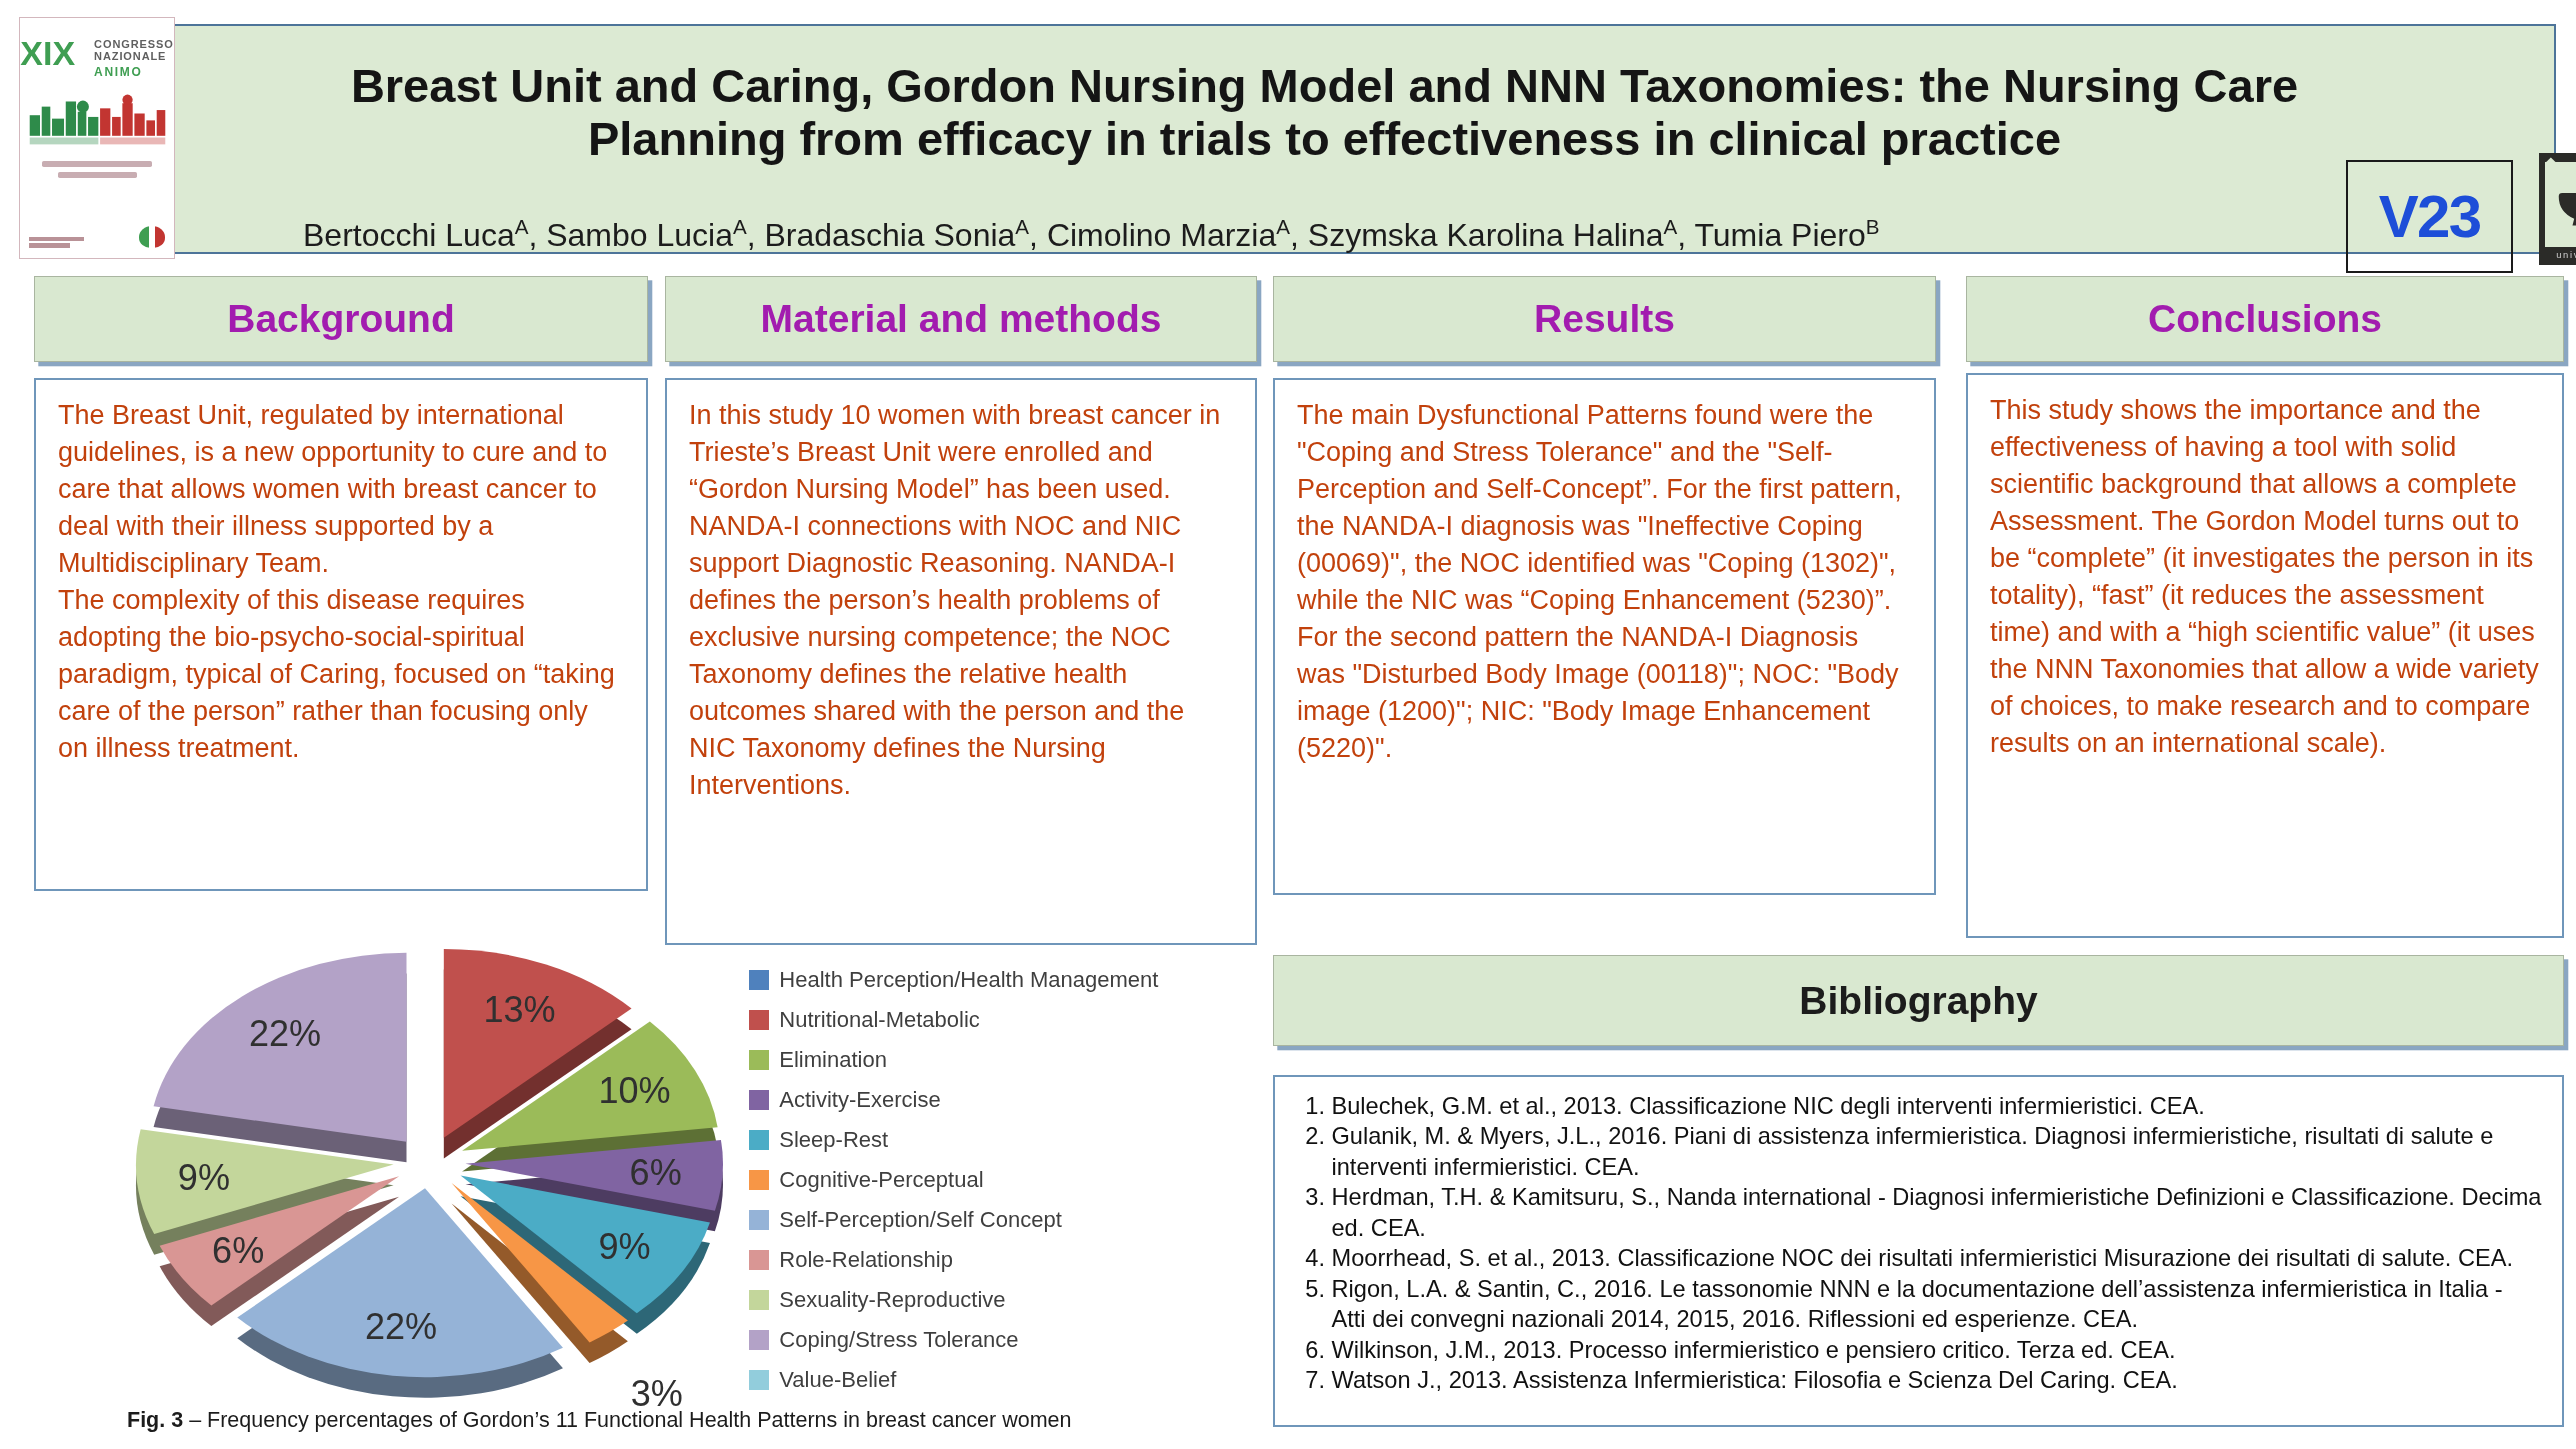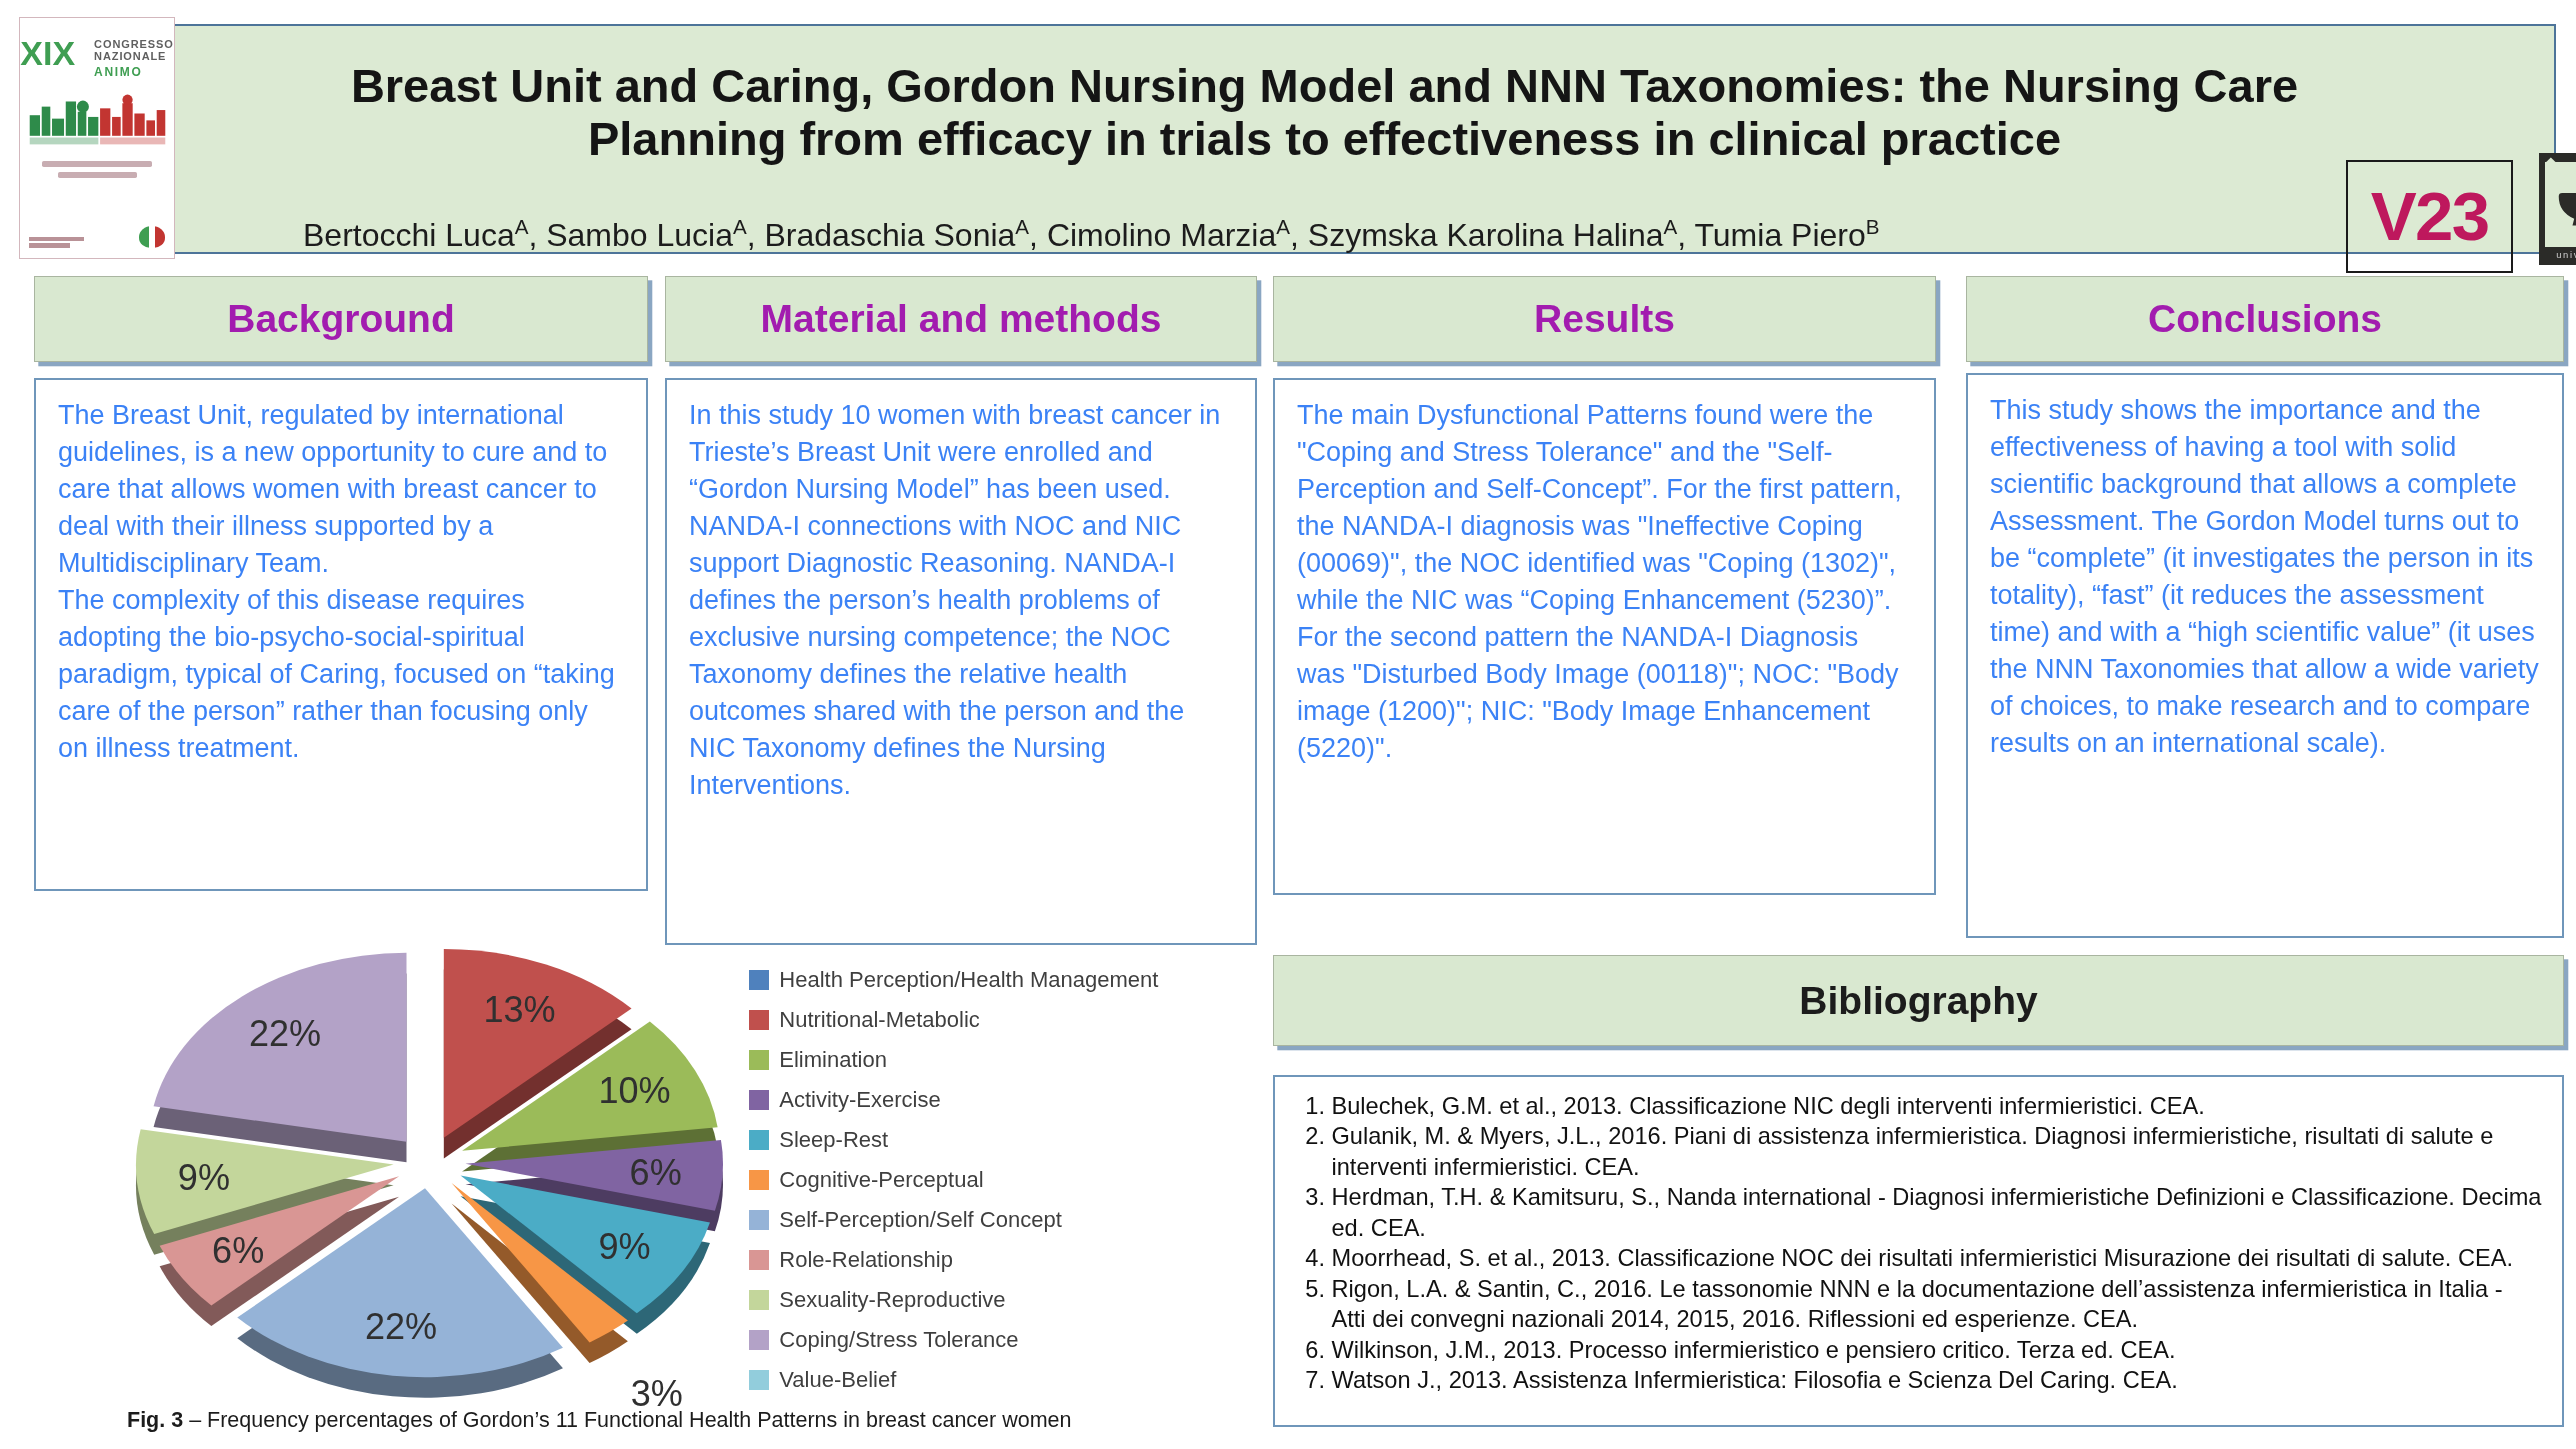--- a/index.html
+++ b/index.html
@@ -37,42 +37,42 @@
   .poster-authors{
     position:absolute;left:211px;top:168px;font-size:32px;font-weight:normal;color:#1c1c1c;margin-top:21px;
   }
   .poster-authors sup{font-size:20.6px;}
   .poster-affiliations{
     position:absolute;left:211px;top:209px;font-size:32px;font-weight:bold;color:#1c1c1c;
   }
   .session-box{
     position:absolute;left:2254px;top:134px;width:167px;height:113px;
     border:2.6px solid #1a1a1a;box-sizing:border-box;display:flex;align-items:center;justify-content:center;
-    font-size:69px;font-weight:bold;color:#be185d;letter-spacing:-1.7px;
+    font-size:60px;font-weight:bold;color:#1d4ed8;letter-spacing:-1.7px;
   }
   .uni-logo{
     position:absolute;left:2447px;top:127px;width:91px;height:112px;
     background:#2b2b28;box-sizing:border-box;padding:6px;
   }
   .uni-inner{position:relative;width:100%;height:100%;background:#dcead3;}
   .uni-diamond{position:absolute;top:-3.4px;width:7.7px;height:7.7px;background:#dcead3;transform:rotate(45deg);}
   .uni-diamond.left{left:1.7px;}
   .uni-strip{position:absolute;left:0;right:0;bottom:0;height:15.5px;background:#2b2b28;
     color:#cfcfcf;font-size:9.4px;letter-spacing:1.7px;text-align:center;line-height:15.5px;}
   
   .sec-head{
     position:absolute;top:276px;height:86px;background:#d9e8d0;
     border:0.9px solid #a9b5a0;box-shadow:4.3px 4.3px 0 #8aa6c2;box-sizing:border-box;
     display:flex;align-items:center;justify-content:center;
     font-size:39px;font-weight:bold;color:#a21caf;
   }
   
   .content-box{
     position:absolute;background:#ffffff;border:2.6px solid #6f96ba;box-sizing:border-box;
-    padding:17px 22px;font-size:27px;line-height:37px;color:#3b82f6;
+    padding:17px 22px;font-size:27px;line-height:37px;color:#c2410c;
     white-space:pre-line;
   }
   
   .bib-head{
     position:absolute;left:1273px;top:955px;width:1291px;height:91px;
     background:#d9e8d0;border:0.9px solid #a9b5a0;box-shadow:4.3px 4.3px 0 #8aa6c2;box-sizing:border-box;
     display:flex;align-items:center;justify-content:center;font-size:39px;font-weight:bold;
   }
   .bib-box{
     position:absolute;left:1273px;top:1075px;width:1291px;height:352px;

